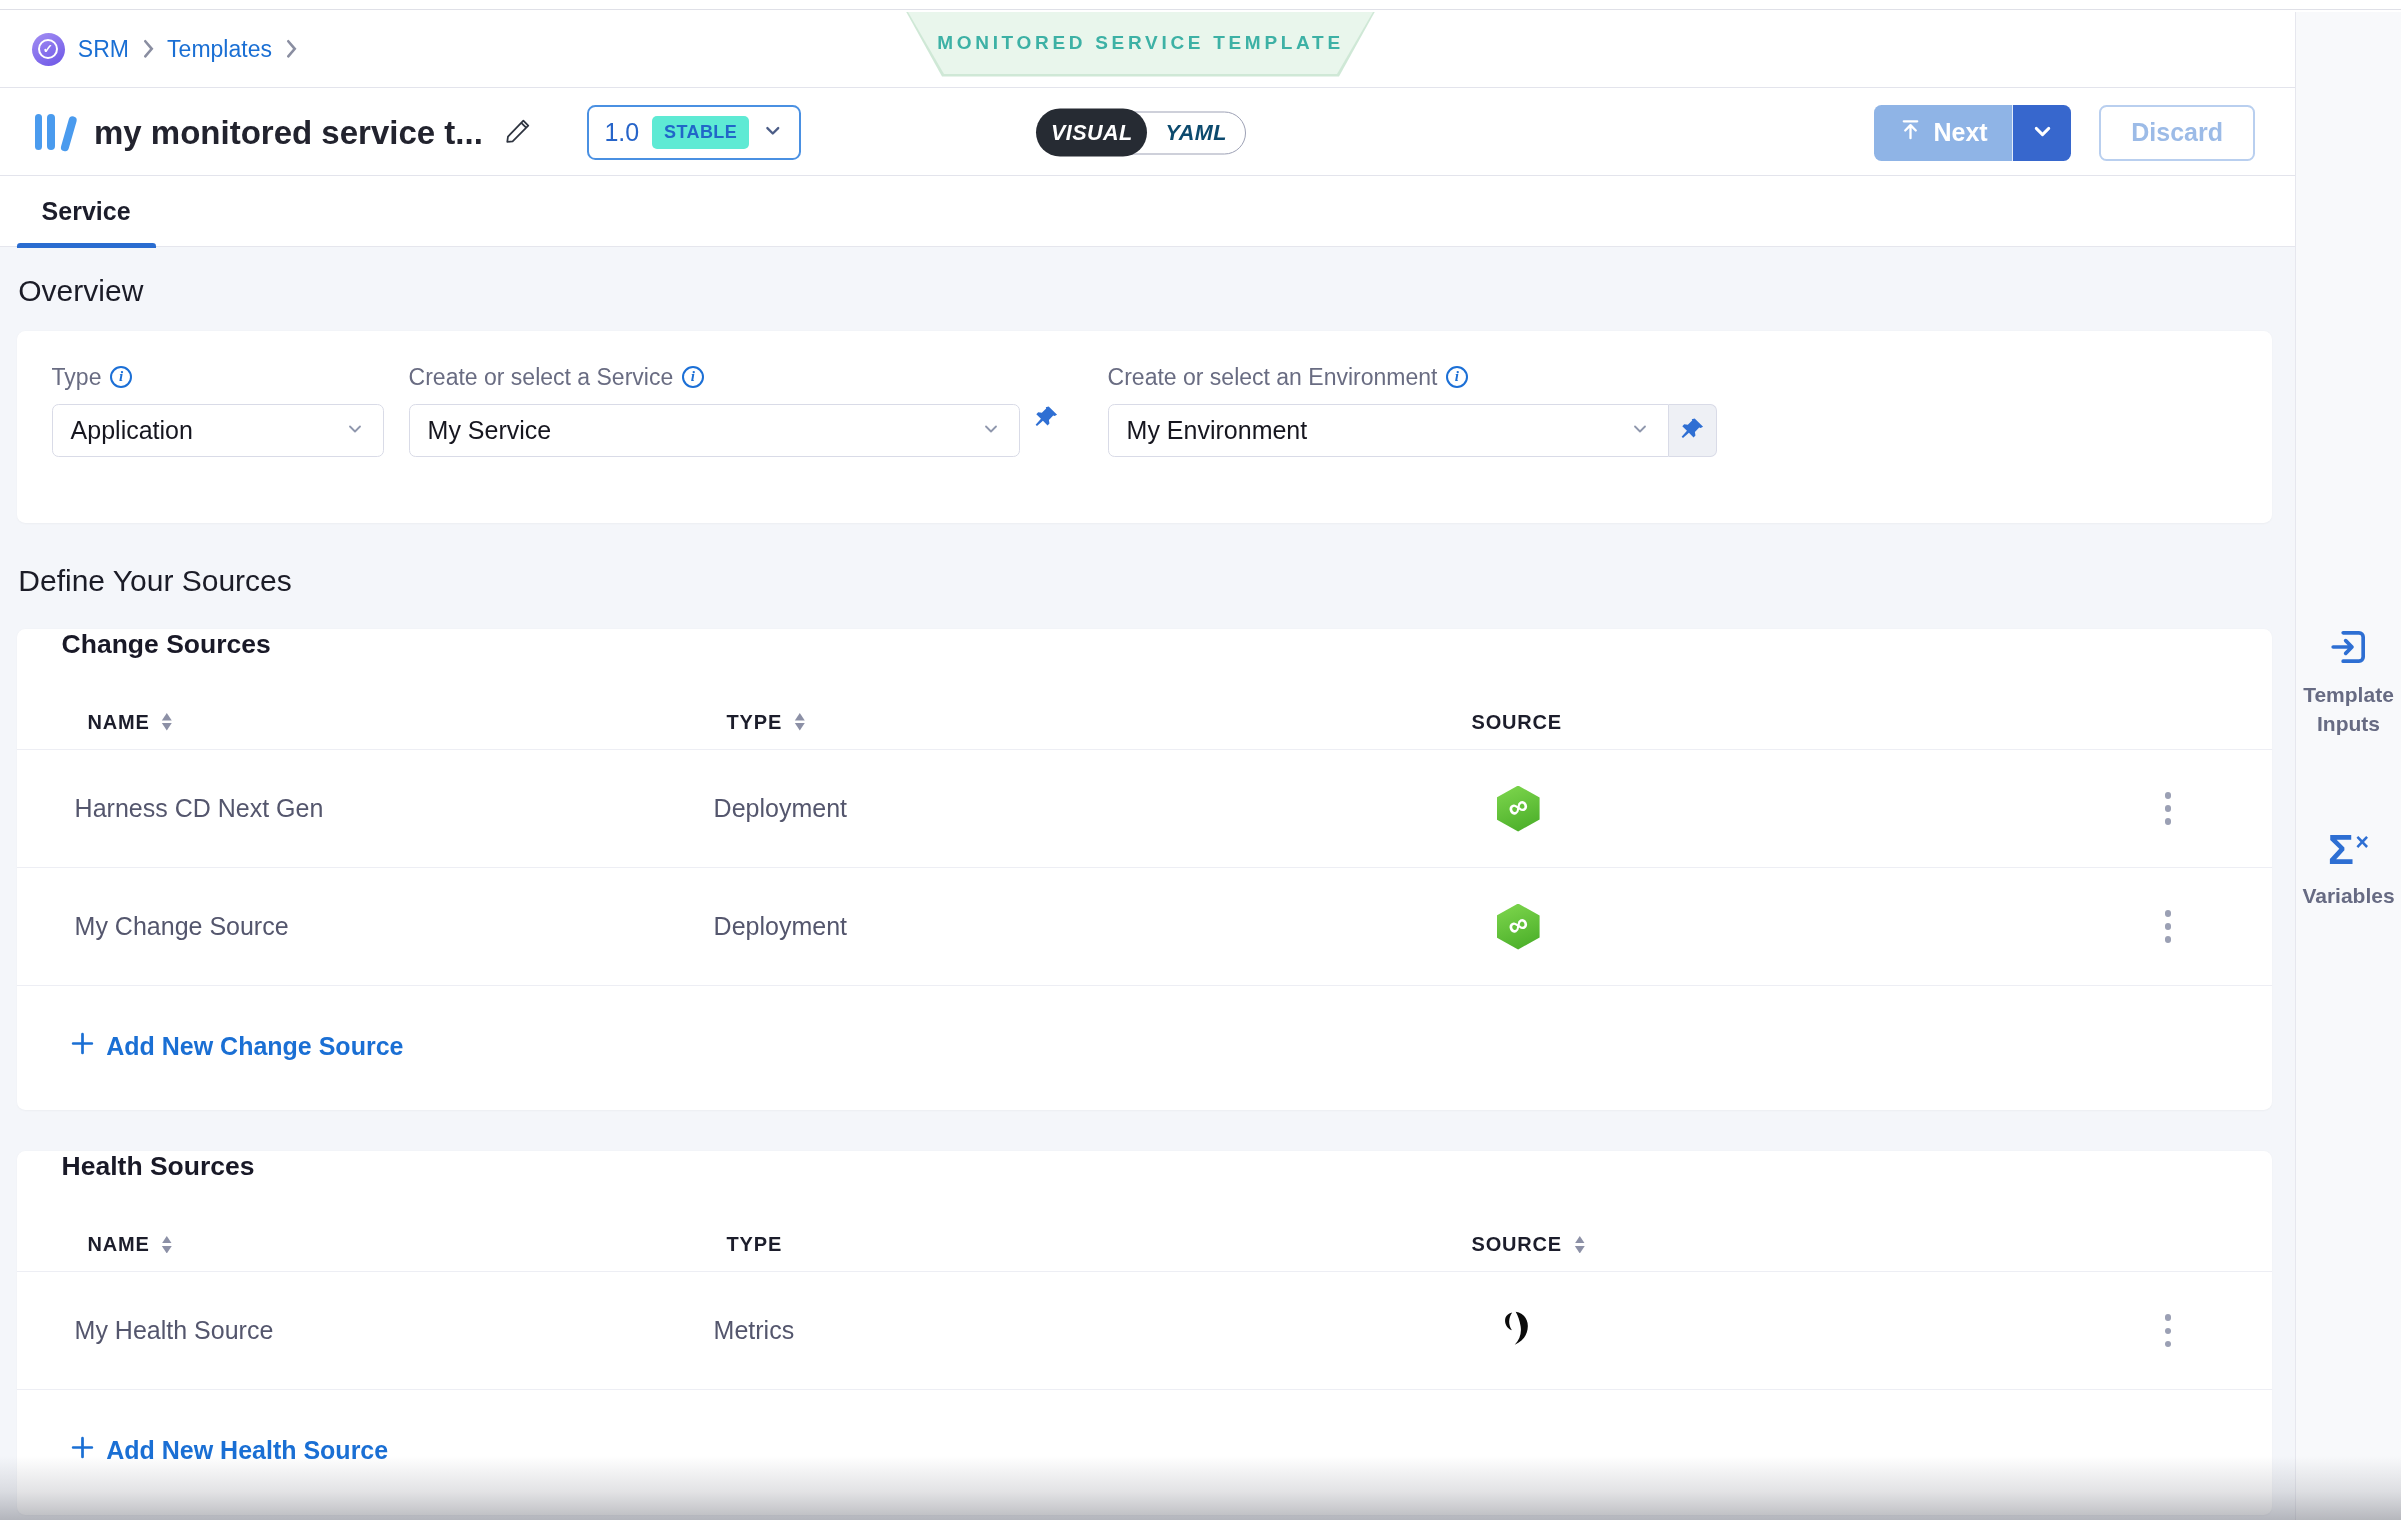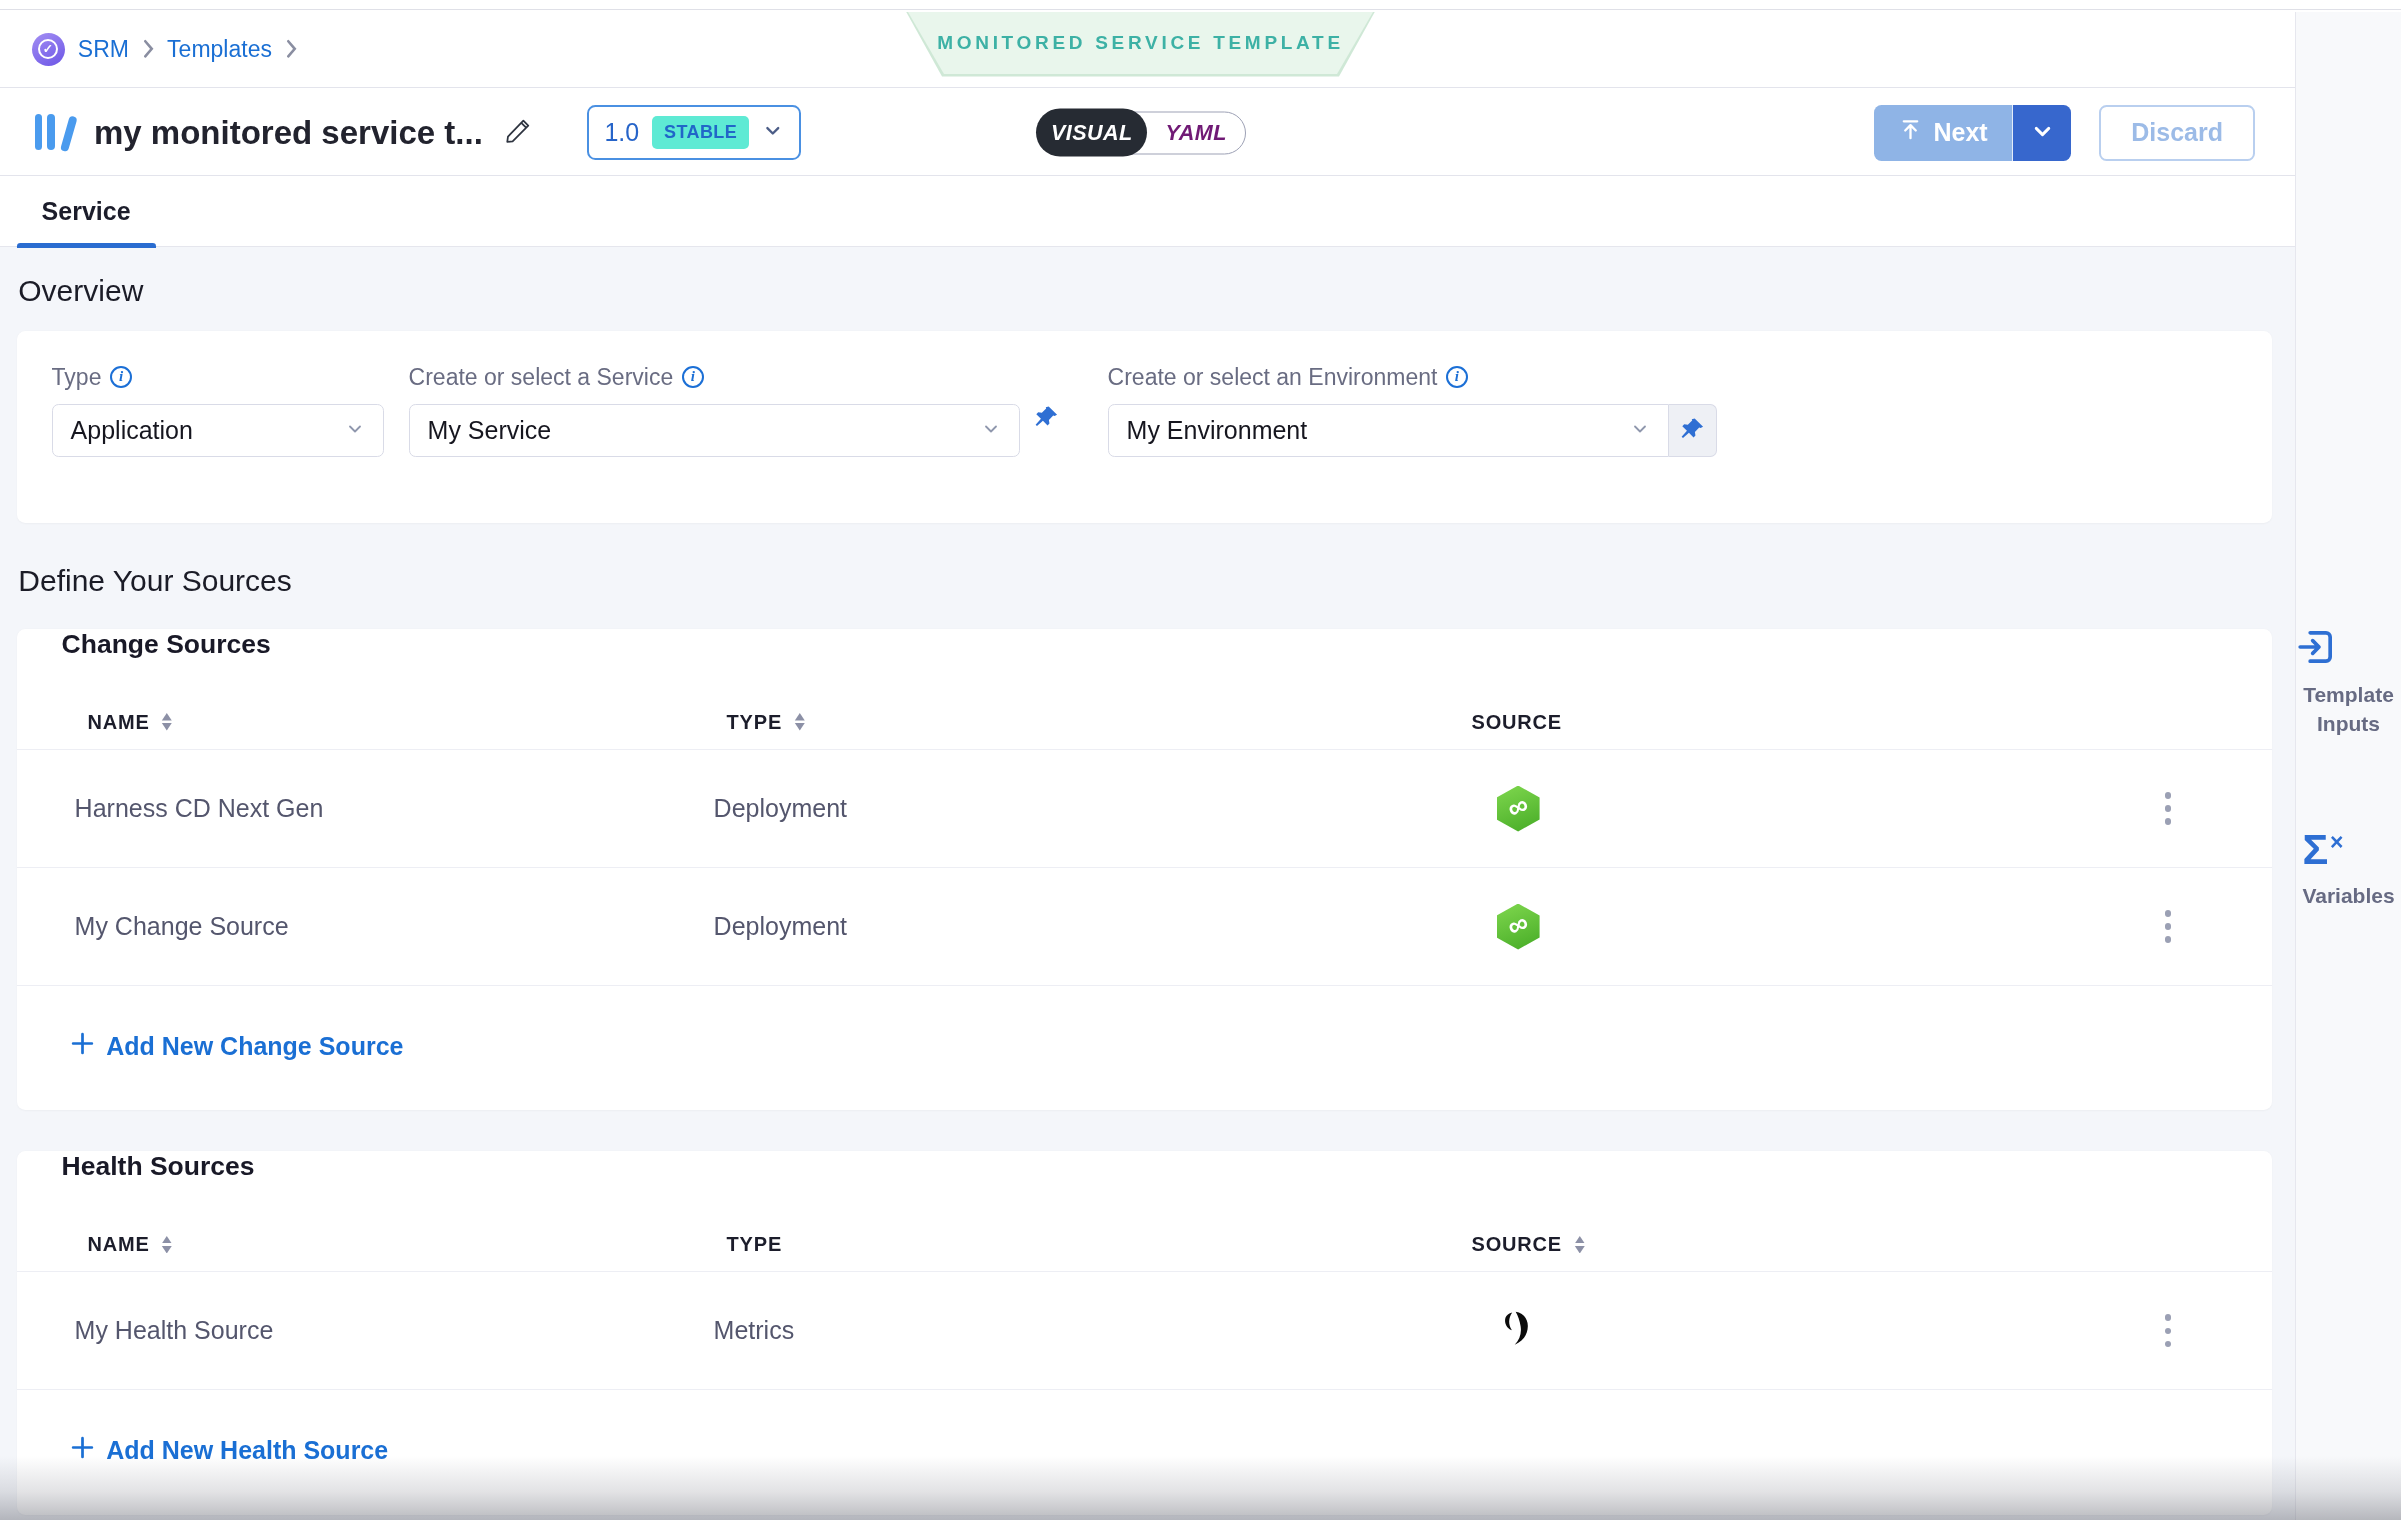--- a/index.html
+++ b/index.html
@@ -51,21 +51,21 @@
   .version-num { color:#2664c9; font-size:25px; }
   .stable-chip { background:#5eead4; color:#2166c8; font-size:18px; font-weight:bold;
     letter-spacing:0.4px; border-radius:5px; padding:5.8px 11.6px; }
 
   .mode-toggle { position:absolute; left:1037px; top:50%; transform:translateY(-50%);
     width:209px; height:43px; border:1.7px solid #9da1b5; border-radius:23px; background:#fff;
     display:flex; align-items:center;font-style:italic; }
   .mode-visual { width:111px; height:48px; margin-left:-1.7px; border-radius:25px;
     background:#262b33; color:#fff; font-size:21.6px; font-weight:bold; letter-spacing:0.4px;
     display:flex; align-items:center; justify-content:center; cursor:pointer; }
-  .mode-yaml { flex:1; text-align:center; color:#701a75; font-size:21.6px; font-weight:bold;
+  .mode-yaml { flex:1; text-align:center; color:#0c4a6e; font-size:21.6px; font-weight:bold;
     letter-spacing:0.4px; cursor:pointer; }
 
   .hdr-right { margin-left:auto; display:flex; align-items:center; }
   .save-split { display:flex; height:56px; border-radius:7.5px; overflow:hidden; }
   .save-main { width:139px; background:#8fb4e6; border:none; color:#fff; font-size:25px;
     font-weight:bold; display:flex; align-items:center; justify-content:center; gap:11.6px;
     cursor:pointer; border-right:1.7px solid rgba(255,255,255,.75); }
   .save-caret { width:58px; background:#3767cd; border:none; display:flex; align-items:center;
     justify-content:center; cursor:pointer; }
   .discard-btn { margin-left:28px; height:56px; padding:0 30px; background:#fff;
@@ -133,21 +133,21 @@
     clip-path:polygon(50% 0,100% 26%,100% 74%,50% 100%,0 74%,0 26%);
     background:linear-gradient(160deg,#7fd74e,#46ab26); display:flex; align-items:center;
     justify-content:center; }
   .hexicon .inf { color:#fff; font-size:28px; font-weight:bold; transform:rotate(-24deg);
     line-height:1; margin-top:-3.3px; }
 
   
   .rail { position:absolute; top:11.6px; right:0; width:106px; height:1509px;
     background:#f8f9fb; border-left:1.7px solid #e6e7ee; display:flex; flex-direction:column;
     align-items:center; z-index:4; }
-  .rail-item { display:flex; flex-direction:column; cursor:pointer; }
+  .rail-item { display:flex; flex-direction:column; align-items:center; cursor:pointer; }
   .rail-item.first { margin-top:615px; }
   .rail-item.second { margin-top:90px; }
   .rail-label { margin-top:11.6px; font-size:21px; font-weight:bold; color:#676b83;
     text-align:center; line-height:1.35; }
   .sigma { color:#2e6fd3; font-size:43px; font-weight:bold; line-height:1; display:flex; }
   .sigma .x { font-size:23px; margin:3.3px 0 0 1.7px; }
 
   .bottom-shade { position:absolute; left:0; bottom:0; width:2401px; height:65px;
     background:linear-gradient(180deg, rgba(108,110,122,0) 0%, rgba(96,98,110,.18) 55%,
       rgba(70,72,84,.38) 100%); pointer-events:none; z-index:90; }

